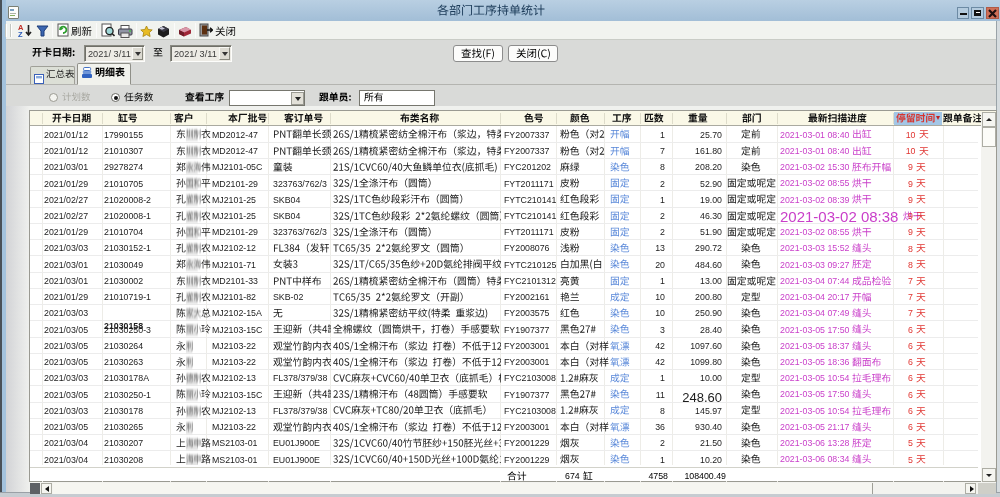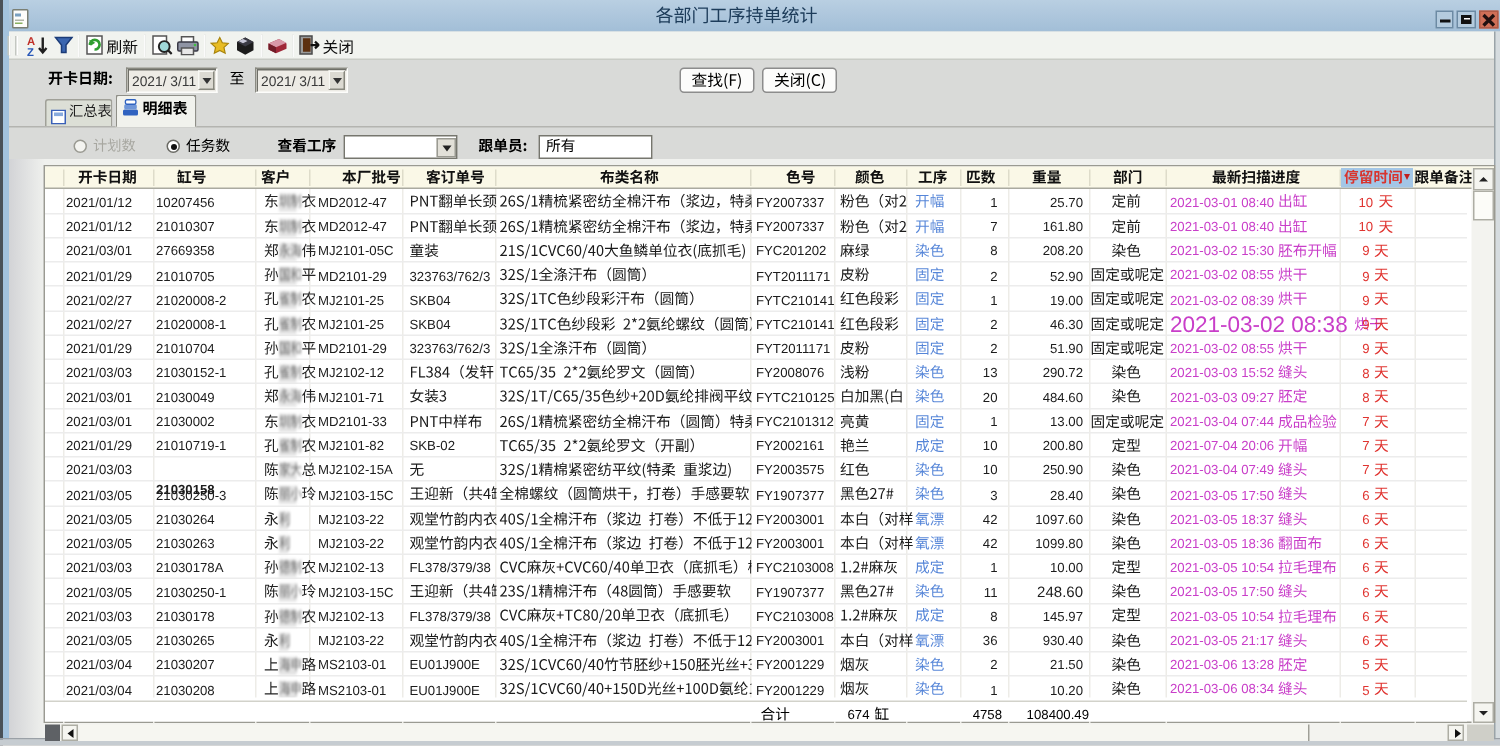--- a/index.html
+++ b/index.html
@@ -348,21 +348,21 @@
       <g transform="translate(0,880)" fill="#d8342e">
         <use href="#b43" x="0"></use>
         <use href="#b44" x="1000"></use>
         <use href="#b45" x="2000"></use>
         <use href="#b46" x="3000"></use>
       </g>
     </svg></div>
 <div style="position:absolute;left:936px;top:116px;width:0;height:0;border-left:2.6px solid transparent;border-right:2.6px solid transparent;border-top:4px solid #c02020"></div>
 <div style="position:absolute;left:30px;top:141.6px;width:948px;height:1px;background:#ececec"></div>
 <div style="position:absolute;left:44px;top:129.8px;font-size:8.8px;color:#1c1c1c;font-weight:normal;letter-spacing:0px;white-space:pre;line-height:normal;">2021/01/12</div>
-<div style="position:absolute;left:104px;top:129.8px;font-size:8.8px;color:#1c1c1c;font-weight:normal;letter-spacing:0px;white-space:pre;line-height:normal;">10207456</div>
+<div style="position:absolute;left:104px;top:129.8px;font-size:8.8px;color:#1c1c1c;font-weight:normal;letter-spacing:0px;white-space:pre;line-height:normal;">17990155</div>
 <div style="position:absolute;left:176px;top:129.4px;white-space:nowrap;display:flex">
     <span style="display:inline-block;line-height:0"><svg width="10" height="12" viewBox="0 0 1020 1224" style="overflow:visible">
         <g transform="translate(0,880)" fill="#222">
           <use href="#r29" x="0"></use>
         </g>
       </svg></span>
     <span style="display:inline-block;line-height:0;background:#e3e3e3;filter:blur(1px);transform:scaleX(0.78);transform-origin:0 0;width:15px"><svg width="20" height="12" viewBox="0 0 2041 1224" style="overflow:visible">
         <g transform="translate(0,880)" fill="#6e6e6e">
           <use href="#r30" x="0"></use>
           <use href="#r31" x="1000"></use>
@@ -536,21 +536,21 @@
         </g>
       </svg></span></div>
 <div style="position:absolute;left:905.7px;top:146.0px;font-size:8.8px;color:#e03430;line-height:normal">10</div>
 <div style="position:absolute;left:918.5px;top:145.6px;line-height:0"><svg width="10" height="12" viewBox="0 0 1020 1224" style="overflow:visible">
       <g transform="translate(0,880)" fill="#e03430">
         <use href="#r69" x="0"></use>
       </g>
     </svg></div>
 <div style="position:absolute;left:30px;top:174.1px;width:948px;height:1px;background:#ececec"></div>
 <div style="position:absolute;left:44px;top:162.28px;font-size:8.8px;color:#1c1c1c;font-weight:normal;letter-spacing:0px;white-space:pre;line-height:normal;">2021/03/01</div>
-<div style="position:absolute;left:104px;top:162.28px;font-size:8.8px;color:#1c1c1c;font-weight:normal;letter-spacing:0px;white-space:pre;line-height:normal;">27669358</div>
+<div style="position:absolute;left:104px;top:162.28px;font-size:8.8px;color:#1c1c1c;font-weight:normal;letter-spacing:0px;white-space:pre;line-height:normal;">29278274</div>
 <div style="position:absolute;left:176px;top:161.9px;white-space:nowrap;display:flex">
     <span style="display:inline-block;line-height:0"><svg width="10" height="12" viewBox="0 0 1020 1224" style="overflow:visible">
         <g transform="translate(0,880)" fill="#222">
           <use href="#r70" x="0"></use>
         </g>
       </svg></span>
     <span style="display:inline-block;line-height:0;background:#e3e3e3;filter:blur(1px);transform:scaleX(0.78);transform-origin:0 0;width:15px"><svg width="20" height="12" viewBox="0 0 2041 1224" style="overflow:visible">
         <g transform="translate(0,880)" fill="#6e6e6e">
           <use href="#r71" x="0"></use>
           <use href="#r72" x="1000"></use>
@@ -1292,21 +1292,21 @@
       </g>
     </svg></div>
 <div style="position:absolute;right:335px;top:292.2px;font-size:8.8px;color:#1c1c1c;font-weight:normal;letter-spacing:0px;white-space:pre;line-height:normal;">10</div>
 <div style="position:absolute;right:278px;top:292.2px;font-size:8.8px;color:#1c1c1c;font-weight:normal;letter-spacing:0px;white-space:pre;line-height:normal;">200.80</div>
 <div style="position:absolute;left:741.2px;top:291.79999999999995px;line-height:0;"><svg width="20" height="12" viewBox="0 0 2041 1224" style="overflow:visible">
       <g transform="translate(0,880)" fill="#1c1c1c">
         <use href="#r65" x="0"></use>
         <use href="#r146" x="1000"></use>
       </g>
     </svg></div>
-<div style="position:absolute;left:780px;top:291.8px;display:flex;white-space:pre"><span style="font-size:8.8px;color:#c93ec9;line-height:10px;margin-top:0.3px">2021-07-04 20:06 </span><span style="line-height:0"><svg width="20" height="12" viewBox="0 0 2041 1224" style="overflow:visible">
+<div style="position:absolute;left:780px;top:291.8px;display:flex;white-space:pre"><span style="font-size:8.8px;color:#c93ec9;line-height:10px;margin-top:0.3px">2021-03-04 20:17 </span><span style="line-height:0"><svg width="20" height="12" viewBox="0 0 2041 1224" style="overflow:visible">
         <g transform="translate(0,880)" fill="#c93ec9">
           <use href="#r63" x="0"></use>
           <use href="#r64" x="1000"></use>
         </g>
       </svg></span></div>
 <div style="position:absolute;left:908.1px;top:292.2px;font-size:8.8px;color:#e03430;line-height:normal">7</div>
 <div style="position:absolute;left:916.0px;top:291.8px;line-height:0"><svg width="10" height="12" viewBox="0 0 1020 1224" style="overflow:visible">
       <g transform="translate(0,880)" fill="#e03430">
         <use href="#r69" x="0"></use>
       </g>
@@ -1823,21 +1823,21 @@
         <use href="#r164" x="3110"></use>
       </g>
     </svg></div>
 <div style="position:absolute;left:610.2px;top:389.23999999999995px;line-height:0;"><svg width="20" height="12" viewBox="0 0 2041 1224" style="overflow:visible">
       <g transform="translate(0,880)" fill="#5585d8">
         <use href="#r88" x="0"></use>
         <use href="#r61" x="1000"></use>
       </g>
     </svg></div>
 <div style="position:absolute;right:335px;top:389.64px;font-size:8.8px;color:#1c1c1c;font-weight:normal;letter-spacing:0px;white-space:pre;line-height:normal;">11</div>
-<div style="position:absolute;right:278px;top:389.64px;font-size:10px;color:#1c1c1c;font-weight:normal;letter-spacing:0px;white-space:pre;line-height:normal;">248.60</div>
+<div style="position:absolute;right:278px;top:389.64px;font-size:13px;color:#1c1c1c;font-weight:normal;letter-spacing:0px;white-space:pre;line-height:normal;">248.60</div>
 <div style="position:absolute;left:741.2px;top:389.23999999999995px;line-height:0;"><svg width="20" height="12" viewBox="0 0 2041 1224" style="overflow:visible">
       <g transform="translate(0,880)" fill="#1c1c1c">
         <use href="#r88" x="0"></use>
         <use href="#r61" x="1000"></use>
       </g>
     </svg></div>
 <div style="position:absolute;left:780px;top:389.2px;display:flex;white-space:pre"><span style="font-size:8.8px;color:#c93ec9;line-height:10px;margin-top:0.3px">2021-03-05 17:50 </span><span style="line-height:0"><svg width="20" height="12" viewBox="0 0 2041 1224" style="overflow:visible">
         <g transform="translate(0,880)" fill="#c93ec9">
           <use href="#r124" x="0"></use>
           <use href="#r125" x="1000"></use>

